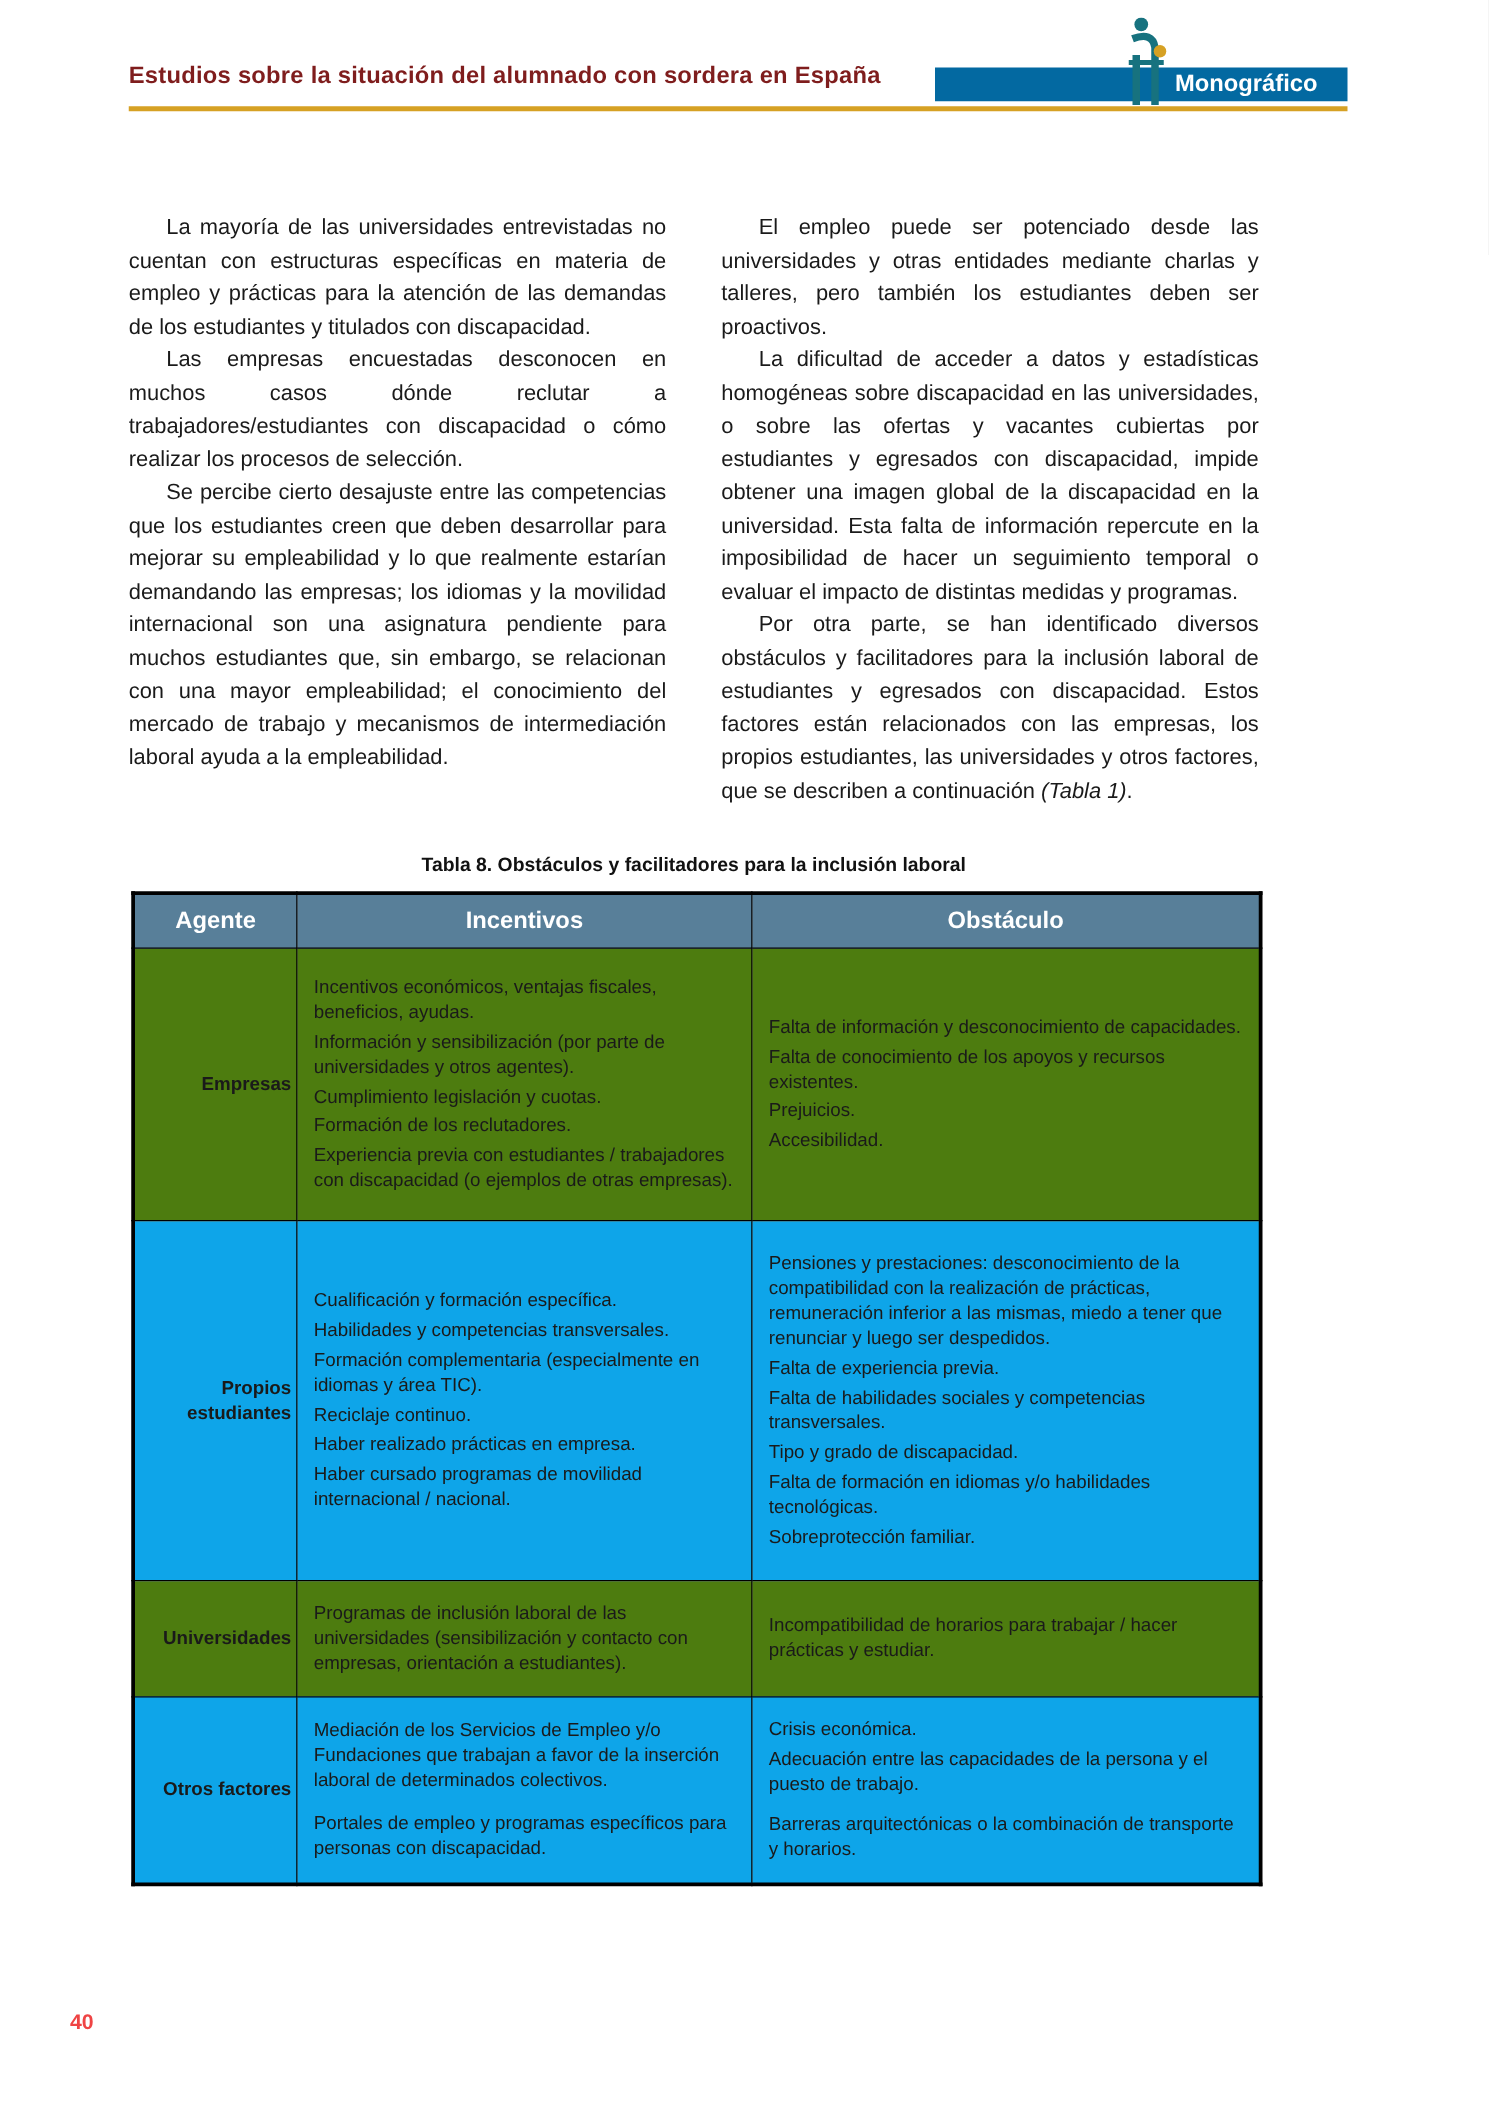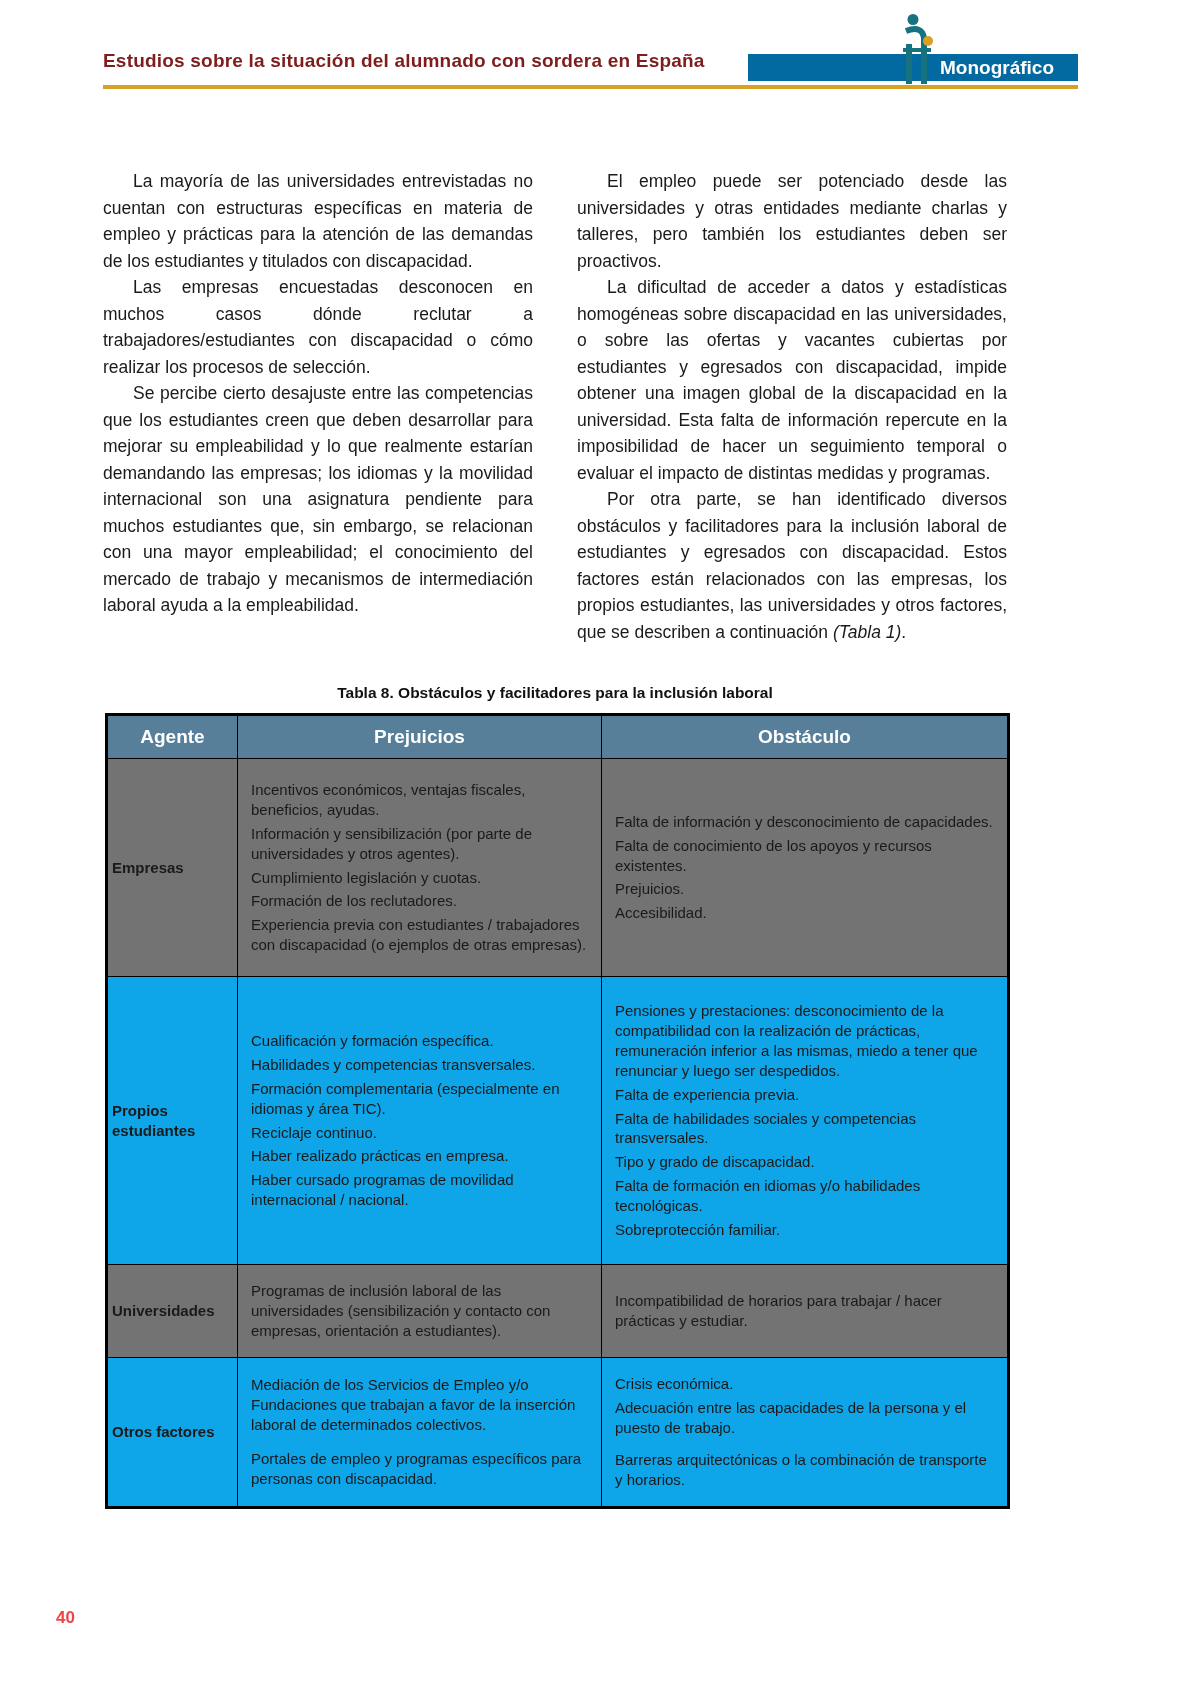--- a/index.html
+++ b/index.html
@@ -61,23 +61,23 @@
   .tbl col.c-facil  { width:364px; }
   .tbl col.c-obst   { width:407px; }
   .tbl th, .tbl td { border:1.5px solid #000; }
   .tbl { border:3px solid #000; }
   .tbl thead th {
     background:#587f99; color:#ffffff;
     font-weight:bold; font-size:19px;
     height:44px; text-align:center; vertical-align:middle;
   }
   .tbl td { padding:12px 13px; vertical-align:middle; }
-  .row-cream td { background:#737373; }
+  .row-cream td { background:#4d7c0f; }
   .row-white td { background:#0ea5e9; }
-  td.agente { text-align:left; font-weight:bold; padding:6px 4px; }
+  td.agente { text-align:right; font-weight:bold; padding:6px 4px; }
   td.items p { margin:4px 0; text-align:left; }
   tr.r1 { height:218px; }
   tr.r2 { height:288px; }
   tr.r3 { height:90px; }
   tr.r4 { height:146px; }
   
   .page-number {
     position:absolute; left:56px; top:1608px;
     font-size:17px; font-weight:bold; color:#ef4444;
   }
@@ -117,21 +117,21 @@
 
   <table class="tbl">
     <colgroup>
       <col class="c-agente">
         <col class="c-facil">
         <col class="c-obst">
     </colgroup>
     <thead>
       <tr>
         <th>Agente</th>
-        <th>Prejuicios</th>
+        <th>Incentivos</th>
         <th>Obstáculo</th>
       </tr>
     </thead>
     <tbody>
       <tr class="row-cream r1">
         <td class="agente">Empresas</td>
         <td class="items">
           <p>Incentivos económicos, ventajas fiscales, beneficios, ayudas.</p>
           <p>Información y sensibilización (por parte de universidades y otros agentes).</p>
           <p>Cumplimiento legislación y cuotas.</p>

